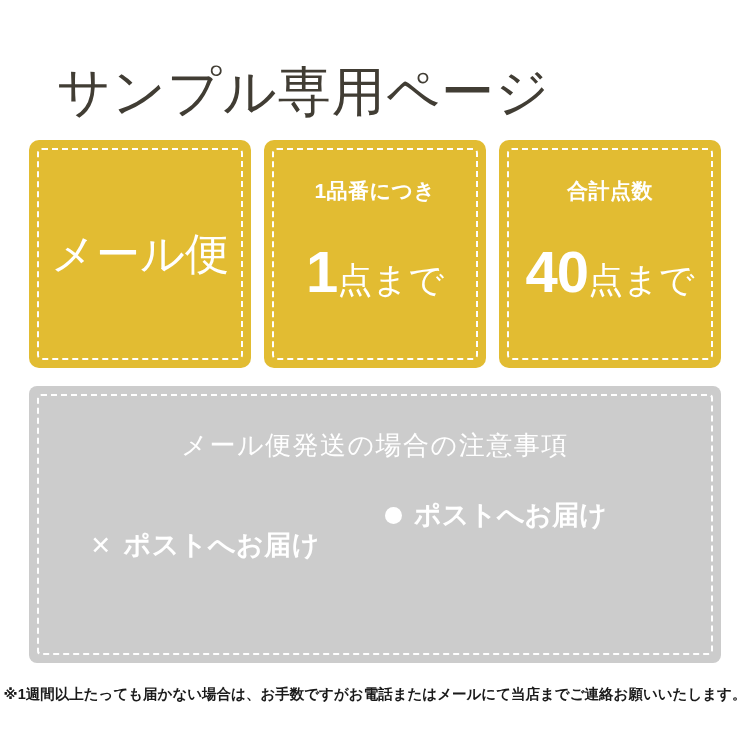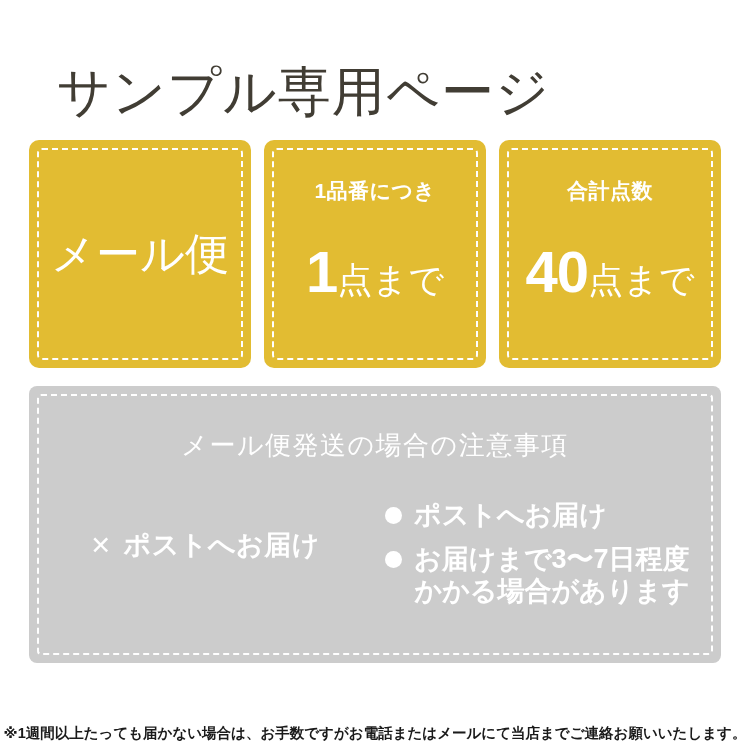--- a/index.html
+++ b/index.html
@@ -234,21 +234,20 @@
     top: 686px;
     left: 0;
     width: 750px;
     text-align: center;
     color: #1a1a1a;
     font-size: 14.5px;
     font-weight: 700;
     letter-spacing: 0px;
     line-height: 1.2;
     white-space: nowrap;
-    margin-top: 39px;
   }
 </style>
 </head>
 <body>
 
 <div class="page">
 
   <h1 class="page-title">サンプル専用ページ</h1>
 
   <div class="cards-row">
@@ -288,24 +287,19 @@
       </div>
     </div>
 
     <div class="notice-right">
 
       <div class="notice-item">
         <span class="bullet-dot"></span>
         <span class="notice-item-text">ポストへお届け</span>
       </div>
 
-      <div class="notice-item">
-        <span class="bullet-dot"></span>
-        <span class="notice-item-text">お届けまで3〜7日程度
-かかる場合があります</span>
-      </div>
 
     </div>
   </div>
 
   <div class="footnote">※1週間以上たっても届かない場合は、お手数ですがお電話またはメールにて当店までご連絡お願いいたします。</div>
 
 </div>
 
 </body></html>

